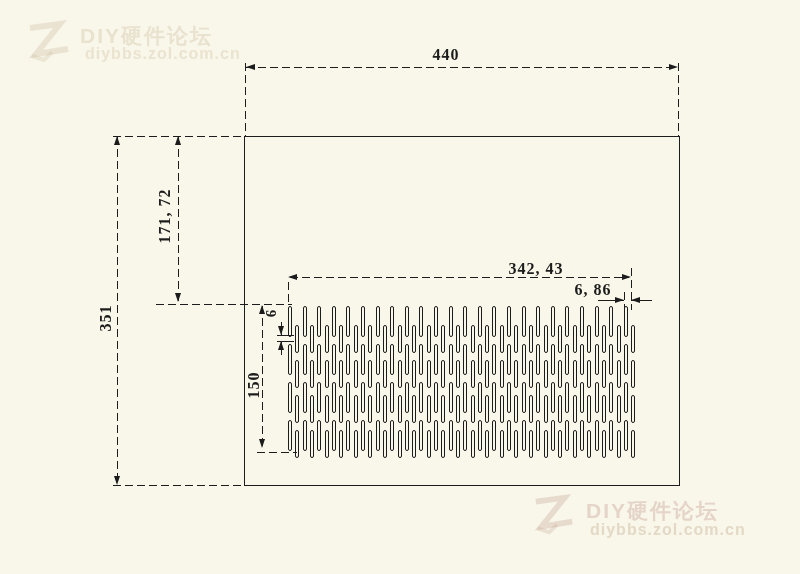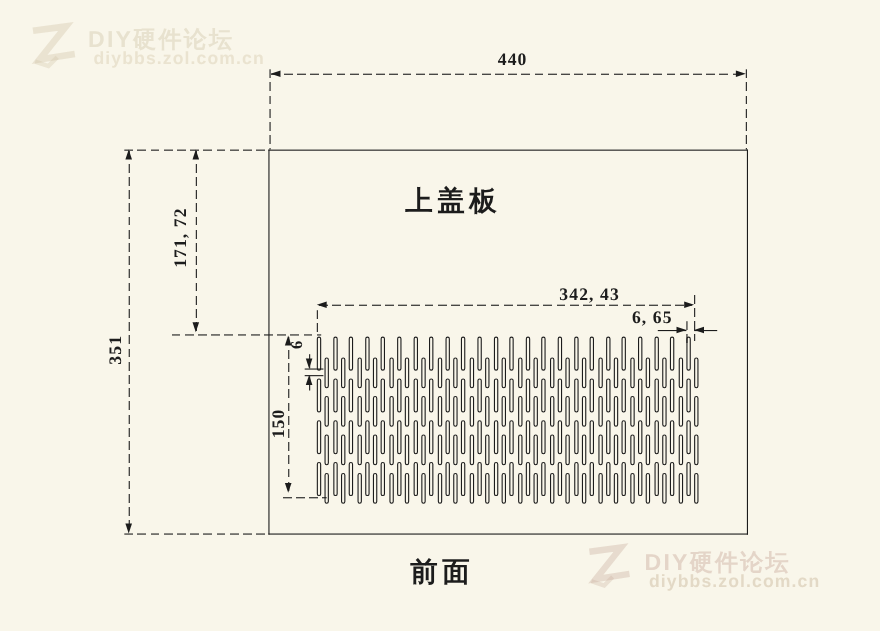--- a/index.html
+++ b/index.html
@@ -59,21 +59,21 @@
   <div class="hline" style="left:244px;top:136px;width:436px;height:1px;"></div>
   <div class="hline" style="left:244px;top:485px;width:436px;height:1px;"></div>
   <div class="vline" style="left:244px;top:136px;width:1px;height:350px;"></div>
   <div class="vline" style="left:679px;top:136px;width:1px;height:350px;"></div>
 
   <div class="dhline" style="left:246px;top:67px;width:432px;"></div>
   <div class="dvline" style="left:245px;top:63px;height:73px;"></div>
   <div class="dvline" style="left:678px;top:63px;height:73px;"></div>
   <div class="arrL" style="left:246px;top:64px;"></div>
   <div class="arrR" style="left:669px;top:64px;"></div>
-  <div class="dimtxt" style="left:446px;top:55px;margin-left:20px;">440</div>
+  <div class="dimtxt" style="left:446px;top:55px;">440</div>
 
   <div class="dvline" style="left:117px;top:137px;height:348px;"></div>
   <div class="dhline" style="left:113px;top:136px;width:131px;"></div>
   <div class="dhline" style="left:113px;top:485px;width:131px;"></div>
   <div class="arrU" style="left:114px;top:136px;"></div>
   <div class="arrD" style="left:114px;top:476px;"></div>
   <div class="dimtxt rot" style="left:106px;top:318px;">351</div>
 
   <div class="dvline" style="left:178px;top:137px;height:165px;"></div>
   <div class="dhline" style="left:156px;top:304px;width:136px;"></div>
@@ -92,32 +92,30 @@
   <div class="dvline" style="left:631px;top:268px;height:42px;"></div>
   <div class="arrL" style="left:288px;top:274px;"></div>
   <div class="arrR" style="left:622px;top:274px;"></div>
   <div class="dimtxt" style="left:536px;top:269px;">342, 43</div>
 
   <div class="dvline" style="left:624px;top:292px;height:20px;"></div>
   <div class="hline" style="left:598px;top:300px;width:26px;height:1px;"></div>
   <div class="hline" style="left:631px;top:300px;width:21px;height:1px;"></div>
   <div class="arrR" style="left:615px;top:297px;"></div>
   <div class="arrL" style="left:631px;top:297px;"></div>
-  <div class="dimtxt" style="left:593px;top:290px;">6, 65</div>
+  <div class="dimtxt" style="left:593px;top:290px;">6, 86</div>
 
   <div class="vline" style="left:281px;top:322px;width:1px;height:13px;"></div>
   <div class="vline" style="left:281px;top:342px;width:1px;height:13px;"></div>
   <div class="hline" style="left:277px;top:335px;width:17px;height:1px;"></div>
   <div class="hline" style="left:277px;top:341px;width:17px;height:1px;"></div>
   <div class="arrD" style="left:278px;top:326px;"></div>
   <div class="arrU" style="left:278px;top:341px;"></div>
   <div class="dimtxt rot" style="left:271px;top:313px;font-size:15px;">6</div>
 
-  <div class="cjk" style="left:412px;top:182px;">上盖板</div>
-  <div class="cjk" style="left:402px;top:520px;">前面</div>
 
   <div id="slots">
       <div class="slot" style="left: 288px; top: 306px; width: 4px; height: 31px;"></div>
       <div class="slot" style="left: 288px; top: 344px; width: 4px; height: 31px;"></div>
       <div class="slot" style="left: 288px; top: 382px; width: 4px; height: 31px;"></div>
       <div class="slot" style="left: 288px; top: 420px; width: 4px; height: 31px;"></div>
       <div class="slot" style="left: 295.3px; top: 325px; width: 4px; height: 28px;"></div>
       <div class="slot" style="left: 295.3px; top: 360px; width: 4px; height: 28px;"></div>
       <div class="slot" style="left: 295.3px; top: 395px; width: 4px; height: 28px;"></div>
       <div class="slot" style="left: 295.3px; top: 430px; width: 4px; height: 28px;"></div>

